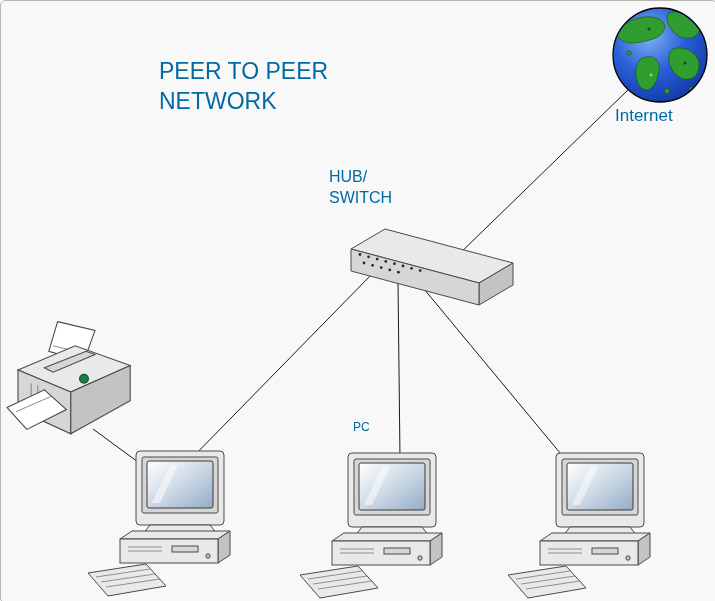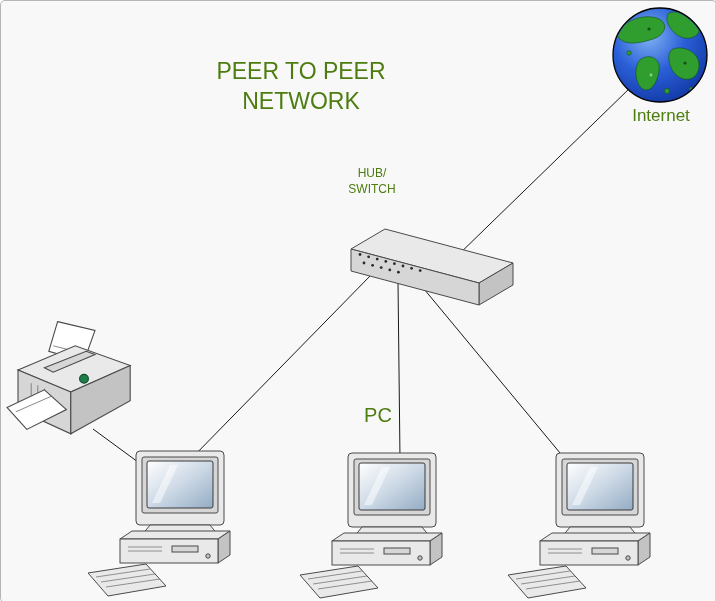--- a/index.html
+++ b/index.html
@@ -12,28 +12,27 @@
     width: 715px;
     height: 601px;
     background: var(--background, #f8f8f8);
     border: 1px solid #b5b5b5;
     border-radius: 5px;
     overflow: hidden;
   }
   svg#diagram { position: absolute; left: 0; top: 0; display: block; }
   .label {
     position: absolute;
-    color: #4d7c0f;
-    text-align: center;
+    color: #0369a1;
     white-space: pre-line;
     user-select: none;
   }
   #title          { left: 158px; top: 55px;  width: 284px; font-size: 23px; line-height: 1.32; }
-  #hub-label      { left: 312px; top: 165px; width: 118px; font-size: 12px; line-height: 1.32; }
-  #pc-label       { left: 352px; top: 403px; width: 50px;  font-size: 20px; }
+  #hub-label      { left: 328px; top: 165px; width: 118px; font-size: 16px; line-height: 1.32; }
+  #pc-label       { left: 352px; top: 419px; width: 50px;  font-size: 12px; }
   #internet-label { left: 614px; top: 105px; width: 92px;  font-size: 17px; }
 
   .edge  { stroke: #1a1a1a; stroke-width: 1; }
   .o     { stroke: #4a4a4a; stroke-width: 1; }
   .thin  { stroke: #777777; stroke-width: 0.8; }
   .f-dev   { fill: var(--device-body, #e9e9e9); }
   .f-dev2  { fill: var(--device-shadow, #d6d6d6); }
   .f-dev3  { fill: #c3c3c3; }
   .f-paper { fill: #ffffff; }
   .f-land  { fill: var(--globe-land, #2f9e2f); stroke: #145214; stroke-width: 0.6; }

